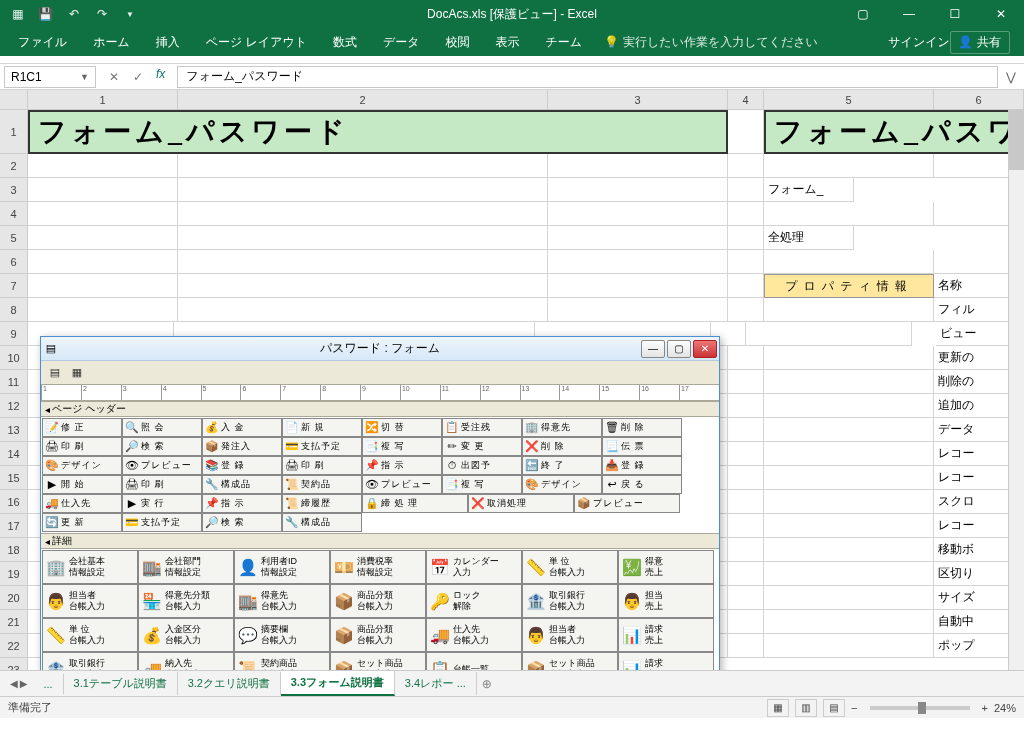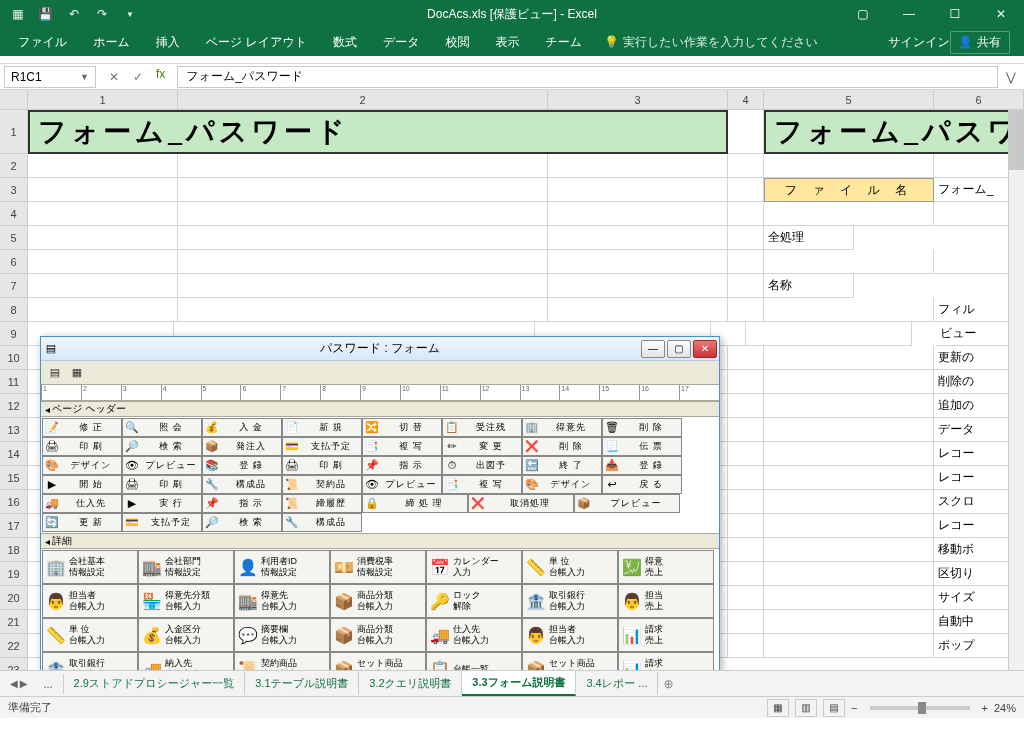--- a/index.html
+++ b/index.html
@@ -14,21 +14,21 @@
 .rtab{padding:4px 12px;cursor:pointer}
 .tell-me{display:flex;align-items:center;gap:4px;margin-left:8px;opacity:.85}
 .ribbon-right{margin-left:auto;display:flex;align-items:center;padding-right:8px}
 .share-btn{border:1px solid rgba(255,255,255,.3);padding:2px 8px;border-radius:2px}
 .ribbon-collapsed{height:8px;border-bottom:1px solid #d4d4d4}
 .namebox-row{height:26px;display:flex;align-items:center;border-bottom:1px solid #d4d4d4;padding:2px 4px;gap:4px}
 .name-box{width:92px;height:22px;border:1px solid #c8c8c8;padding:2px 6px;background:#fff;display:flex;align-items:center;justify-content:space-between}
 .nb-dd{font-size:9px;color:#666}
 .fx-btns{display:flex;gap:4px;padding:0 4px}
 .fx-btn{width:20px;height:20px;display:flex;align-items:center;justify-content:center;color:#777}
-.fx-label{color:#4d7c0f;padding:0 4px}
+.fx-label{font-style:italic;color:#0f766e;padding:0 4px}
 .formula-input{flex:1;height:22px;border:1px solid #c8c8c8;padding:2px 8px;display:flex;align-items:center}
 .fb-dd{width:18px;text-align:center;color:#666}
 .grid-area{position:relative;height:580px;background:#fff;overflow:hidden}
 .col-headers{display:flex;height:20px;background:#e6e6e6;border-bottom:1px solid #ccc}
 .corner{width:28px;border-right:1px solid #ccc;background:#e6e6e6}
 .ch{border-right:1px solid #ccc;display:flex;align-items:center;justify-content:center;color:#444;font-size:11px;background:#e6e6e6}
 .row-headers{position:absolute;left:0;top:20px;width:28px}
 .rh{height:24px;border-bottom:1px solid #ccc;border-right:1px solid #ccc;display:flex;align-items:center;justify-content:center;color:#444;font-size:11px;background:#e6e6e6}
 .rh.r1{height:44px}
 .cells{position:absolute;left:28px;top:20px;right:0}
@@ -47,21 +47,21 @@
 .fw-cbtn{width:24px;height:18px;border:1px solid #888;background:linear-gradient(#fdfdfd,#e4e4e4);font-size:10px;display:flex;align-items:center;justify-content:center;border-radius:2px}
 .fw-close{background:linear-gradient(#e77,#c33);color:#fff;border-color:#a22}
 .fw-toolbar{height:24px;background:#ece9d8;border-bottom:1px solid #aca899;display:flex;align-items:center;padding:0 4px;gap:2px}
 .fw-tb-btn{width:20px;height:20px;border:1px solid transparent;display:flex;align-items:center;justify-content:center;font-size:11px;color:#333}
 .fw-ruler{height:16px;background:#fff;border-bottom:1px solid #aca899;font-size:8px;color:#666;overflow:hidden;position:relative}
 .fw-body{height:354px;overflow:hidden;background:#fff;position:relative}
 .section-bar{height:16px;background:#ece9d8;border-top:1px solid #aca899;border-bottom:1px solid #aca899;font-size:10px;padding:1px 4px;display:flex;align-items:center;gap:2px}
 .btn-grid{display:flex;flex-wrap:wrap;padding:1px}
 .form-btn{width:80px;height:19px;border:1px solid #888;background:#f4f4f0;display:flex;align-items:center;font-size:9px;margin:0;overflow:hidden}
 .fb-icon{width:18px;height:17px;display:flex;align-items:center;justify-content:center;font-size:11px;flex-shrink:0}
-.fb-label{flex:1;text-align:center;letter-spacing:1px;overflow:hidden;white-space:nowrap}
+.fb-label{flex:1;letter-spacing:1px;overflow:hidden;white-space:nowrap}
 .detail-btn{width:96px;height:34px;border:1px solid #888;background:#f4f4f0;display:flex;align-items:center;font-size:9px}
 .db-icon{width:26px;height:32px;display:flex;align-items:center;justify-content:center;font-size:16px;flex-shrink:0}
 .db-label{flex:1;font-size:9px;line-height:1.2;padding-right:2px}
 .sheet-tabs{height:26px;background:#f3f3f3;border-top:1px solid #ccc;display:flex;align-items:center;padding:0 4px}
 .st-nav{display:flex;gap:2px;padding:0 6px;color:#666}
 .st-nav span{font-size:10px}
 .st-tab{padding:4px 10px;font-size:11px;border-right:1px solid #ccc;color:#0f7141;cursor:pointer}
 .st-tab.active{background:#fff;border-bottom:2px solid #0f7141;font-weight:bold}
 .st-add{width:20px;text-align:center;color:#888}
 .statusbar{height:22px;background:#f3f3f3;border-top:1px solid #ccc;display:flex;align-items:center;padding:0 8px;font-size:11px;color:#444}
@@ -174,21 +174,20 @@
         <div class="cell" style="width: 180px;"></div>
         <div class="cell" style="width: 36px;"></div>
         <div class="cell" style="width: 170px;"></div>
         <div class="cell" style="width: 90px;"></div>
       </div>
       <div class="cell-row">
         <div class="cell" style="width: 150px;"></div>
         <div class="cell" style="width: 370px;"></div>
         <div class="cell" style="width: 180px;"></div>
         <div class="cell" style="width: 36px;"></div>
-        <div class="cell label-cell" style="width: 170px;">フ ァ イ ル 名</div>
         <div class="cell" style="width: 90px;">フォーム_</div>
       </div>
       <div class="cell-row">
         <div class="cell" style="width: 150px;"></div>
         <div class="cell" style="width: 370px;"></div>
         <div class="cell" style="width: 180px;"></div>
         <div class="cell" style="width: 36px;"></div>
         <div class="cell" style="width: 170px;"></div>
         <div class="cell" style="width: 90px;"></div>
       </div>
@@ -205,20 +204,21 @@
         <div class="cell" style="width: 180px;"></div>
         <div class="cell" style="width: 36px;"></div>
         <div class="cell" style="width: 170px;"></div>
         <div class="cell" style="width: 90px;"></div>
       </div>
       <div class="cell-row">
         <div class="cell" style="width: 150px;"></div>
         <div class="cell" style="width: 370px;"></div>
         <div class="cell" style="width: 180px;"></div>
         <div class="cell" style="width: 36px;"></div>
+        <div class="cell label-cell" style="width: 170px;">プロパティ情報</div>
         <div class="cell" style="width: 90px;">名称</div>
       </div>
       <div class="cell-row">
         <div class="cell" style="width: 150px;"></div>
         <div class="cell" style="width: 370px;"></div>
         <div class="cell" style="width: 180px;"></div>
         <div class="cell" style="width: 36px;"></div>
         <div class="cell" style="width: 170px;"></div>
         <div class="cell" style="width: 90px;">フィル</div>
       </div>
@@ -674,21 +674,20 @@
     </div>
   </div>
 </div>
 
 <div class="sheet-tabs">
   <div class="st-nav">
       <span>◀</span>
       <span>▶</span>
     </div>
   <div class="st-tab">...</div>
-  <div class="st-tab">2.9ストアドプロシージャー一覧</div>
   <div class="st-tab">3.1テーブル説明書</div>
   <div class="st-tab">3.2クエリ説明書</div>
   <div class="st-tab active">3.3フォーム説明書</div>
   <div class="st-tab">3.4レポー ...</div>
   <div class="st-add">⊕</div>
 </div>
 
 <div class="statusbar">
   <span>準備完了</span>
   <div class="sb-right">

